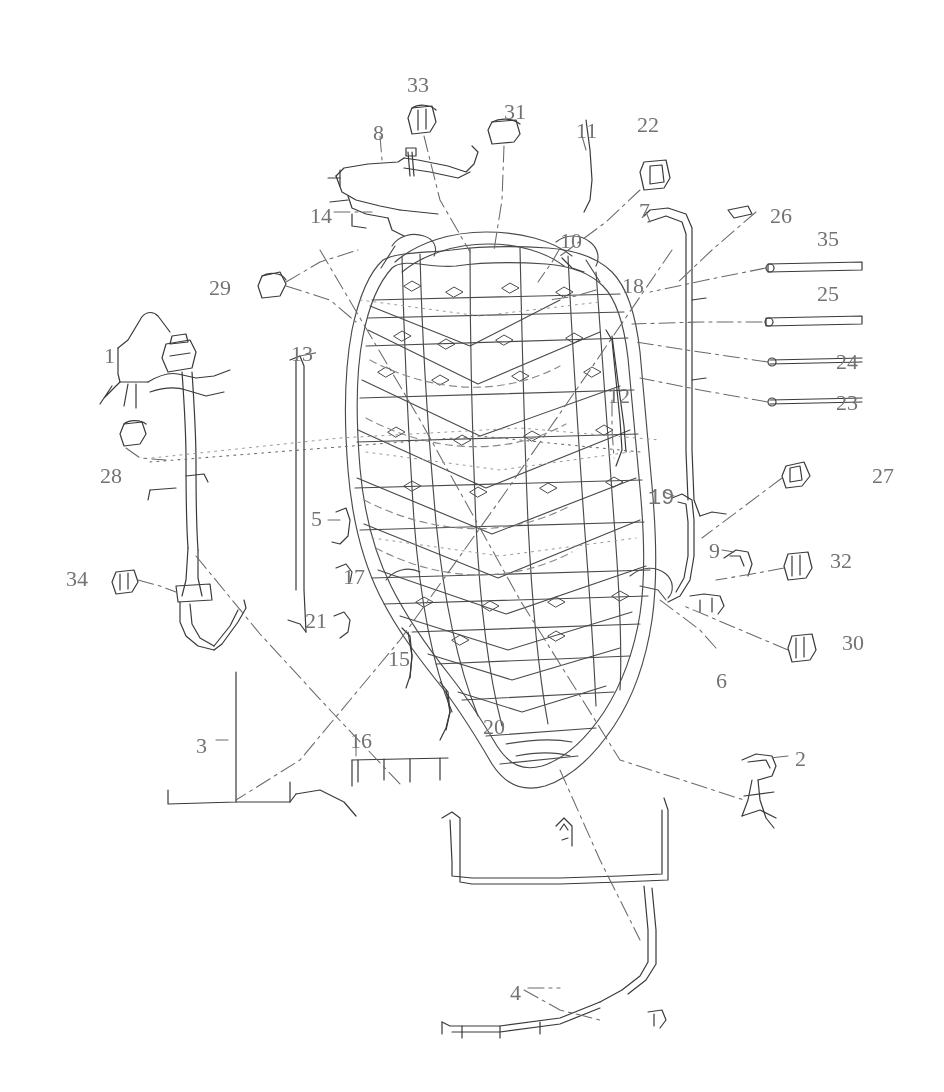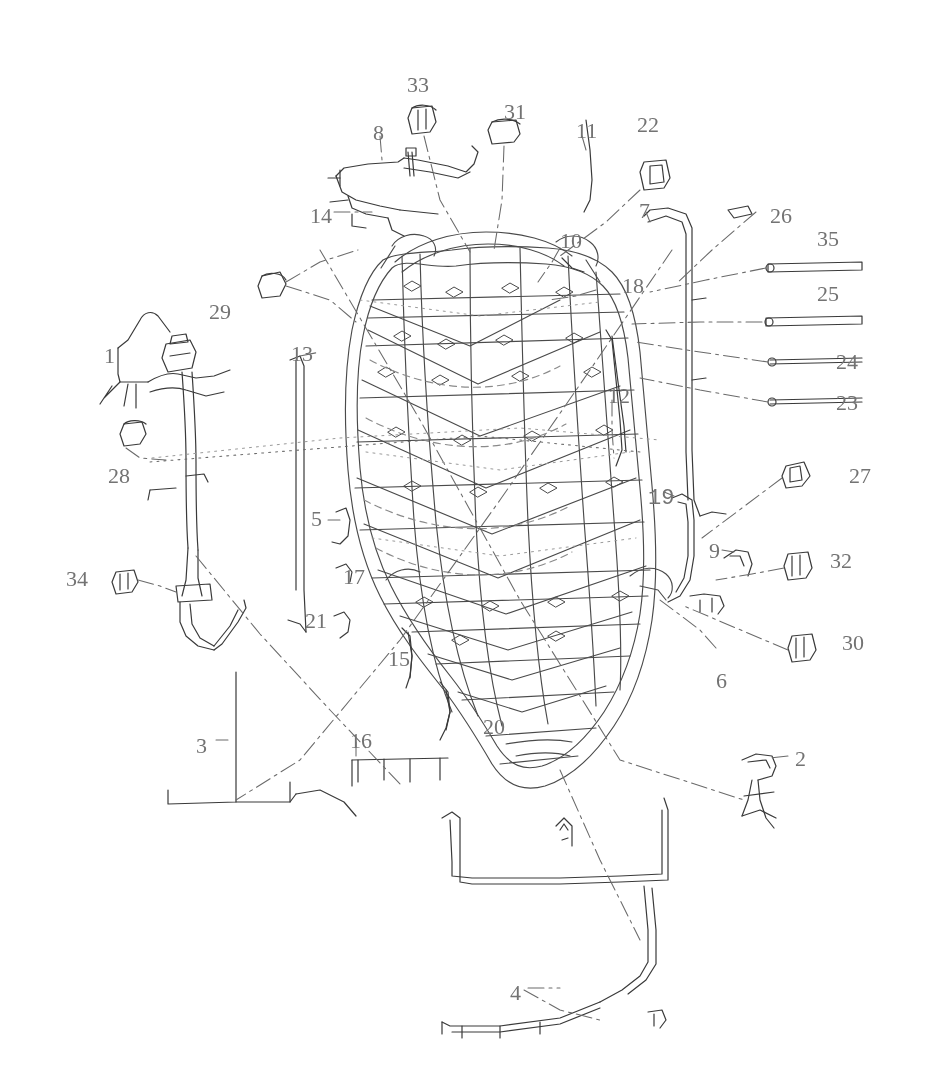--- a/index.html
+++ b/index.html
@@ -400,23 +400,23 @@
   <div class="callout" style="left:303px; top:566px;padding-left:40px;">17</div>
   <div class="callout" style="left:598px; top:275px;padding-left:24px;">18</div>
   <div class="callout" style="left:648px; top:488px;font-family:Liberation Mono, monospace;">19</div>
   <div class="callout" style="left:440px; top:716px;margin-left:43px;">20</div>
   <div class="callout" style="left:305px; top:610px;">21</div>
   <div class="callout" style="left:637px; top:114px;">22</div>
   <div class="callout" style="left:836px; top:392px;">23</div>
   <div class="callout" style="left:836px; top:351px;">24</div>
   <div class="callout" style="left:817px; top:283px;">25</div>
   <div class="callout" style="left:770px; top:205px;">26</div>
-  <div class="callout" style="left:849px; top:465px;text-align:center;">27</div>
-  <div class="callout" style="left:108px; top:465px;">28</div>
-  <div class="callout" style="left:209px; top:277px;margin-top:24px;">29</div>
+  <div class="callout" style="left:872px; top:465px;text-align:center;">27</div>
+  <div class="callout" style="left:100px; top:465px;">28</div>
+  <div class="callout" style="left:209px; top:277px;">29</div>
   <div class="callout" style="left:842px; top:632px;">30</div>
   <div class="callout" style="left:504px; top:101px;">31</div>
   <div class="callout" style="left:830px; top:550px;">32</div>
   <div class="callout" style="left:407px; top:74px;">33</div>
   <div class="callout" style="left:66px;  top:568px;">34</div>
   <div class="callout" style="left:817px; top:228px;">35</div>
 
 </div>
 
 </body></html>

